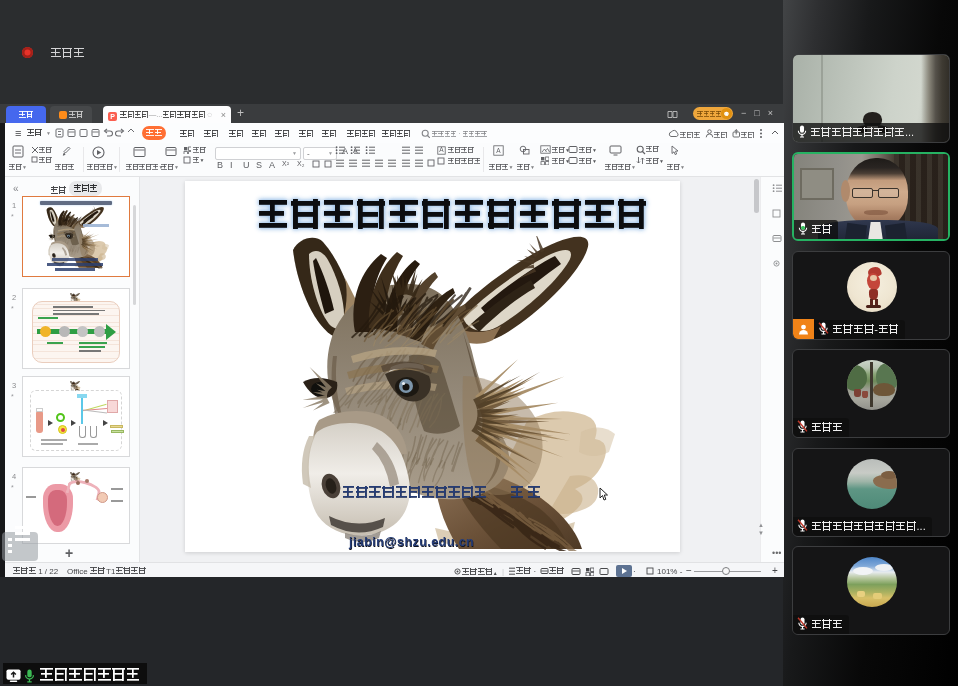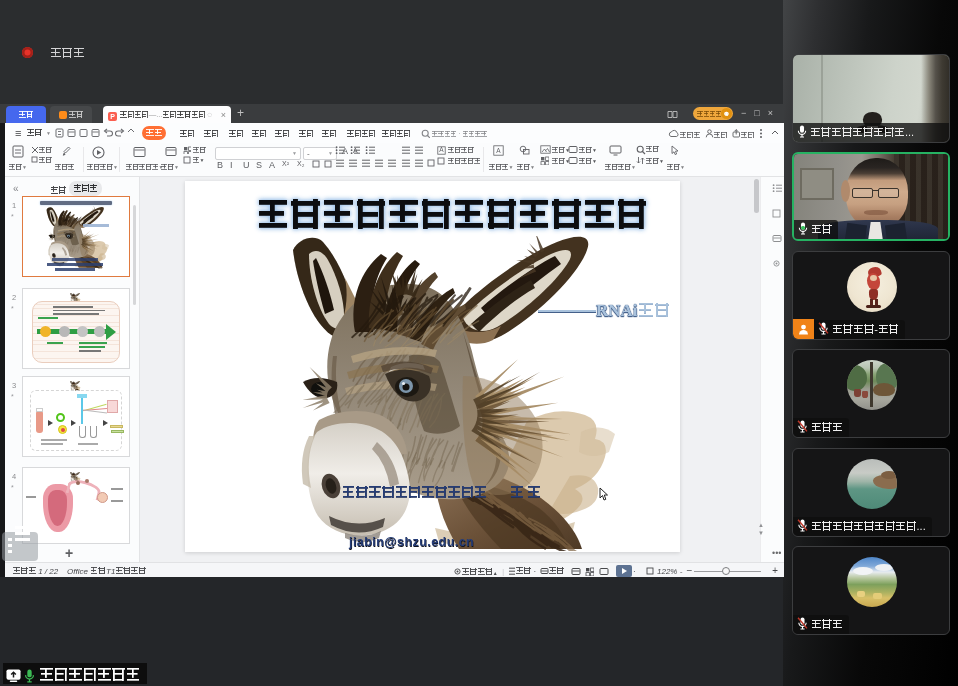--- a/index.html
+++ b/index.html
@@ -54,21 +54,21 @@
 .thumb.sel{border:1.5px solid #e07a3f;}
 .tnum{position:absolute;left:7px;font-size:7.5px;color:#8a8b8e}
 .tstar{position:absolute;left:6px;font-size:7px;color:#9a9b9e}
 #lscrollthumb{position:absolute;left:128px;top:28px;width:3px;height:100px;background:#d6d7d9;border-radius:2px}
 #listbtn{position:absolute;left:-3px;top:428px;width:36px;height:29px;background:rgba(150,155,160,.55);border-radius:4px;}
 #plusbtn{position:absolute;left:60px;top:441px;color:#5f6063;font-size:14px;font-weight:bold}
 #slide{position:absolute;left:180px;top:4px;width:495px;height:371px;background:#fff;box-shadow:0 1px 4px rgba(0,0,0,.15);overflow:hidden}
 #rscrollthumb{position:absolute;left:749px;top:2px;width:5px;height:34px;background:#c6c7ca;border-radius:3px}
 #rstrip{position:absolute;left:755px;top:0;width:24px;height:385px;background:#fbfcfd;border-left:1px solid #ececee}
 .rsico{position:absolute;left:11px;color:#8a8b8e;font-size:10px;opacity:.75}
-#statusbar{position:absolute;left:0;top:458px;width:779px;height:15px;background:#f5f6f8;border-top:1px solid #e1e2e4;font-style:italic;}
+#statusbar{position:absolute;left:0;top:458px;width:779px;height:15px;background:#f5f6f8;border-top:1px solid #e1e2e4;}
 .sbl{position:absolute;top:3.5px;color:#47484b;font-size:8px}
 #playbtn{position:absolute;left:611px;top:1.5px;width:16px;height:12px;background:#5d7292;border-radius:2px}
 #playbtn:after{content:"";position:absolute;left:6px;top:3px;border-left:5px solid #fff;border-top:3px solid transparent;border-bottom:3px solid transparent}
 #zoomline{position:absolute;left:689px;top:8px;width:67px;height:1px;background:#9b9c9f}
 #zoomknob{position:absolute;left:717px;top:4px;width:8px;height:8px;border-radius:50%;background:#f8f8f8;border:1px solid #7c7d80}
 #title{position:absolute;left:20px;top:14px;width:495px;text-align:center;color:#0c0d10;font-size:34px;font-weight:bold;letter-spacing:2.3px;filter:drop-shadow(0 0 2.5px #9cc0e8) drop-shadow(0 0 1.5px #b6d2ee)}
 #rnai{position:absolute;left:353px;top:120px;color:#a9c2dc;font-size:17px;font-weight:bold;font-family:"Liberation Serif",serif;text-shadow:0 0 1px #44608a,0 1px 1px #44608a;filter:drop-shadow(0 0 .6px #44608a)}
 #l1{position:absolute;left:157px;top:304px;color:#253c76;font-size:13.8px;font-weight:bold;filter:drop-shadow(.6px .6px 0 #10131c)}
 #l2{position:absolute;left:125px;top:331px;color:#253c76;font-size:12.5px;font-weight:bold;text-shadow:.5px .5px 0 #10131c}
 #l3{position:absolute;left:164px;top:354px;color:#253c76;font-size:12.5px;font-weight:bold;text-shadow:.5px .5px 0 #10131c;letter-spacing:.45px}
@@ -632,21 +632,20 @@
 <path fill="#9d9285" opacity=".8" d="M92,206 q18,16 22,42 l-9,3 q-4,-24 -18,-38 z"></path>
 <ellipse cx="46" cy="250" rx="9" ry="12.5" fill="#4a4038" transform="rotate(-18 46 250)"></ellipse>
               <ellipse cx="46" cy="250" rx="5" ry="8" fill="#262019" transform="rotate(-18 46 250)"></ellipse>
 <path fill="#56504a" d="M44,280 q28,14 56,2 l-2,9 q-26,12 -52,-2 z"></path>
 <path fill="#7b7268" opacity=".7" d="M60,297 q20,6 36,-2 l-2,7 q-16,8 -34,0 z"></path>
 <path fill="#c4baa9" opacity=".8" d="M30,200 q-10,22 -4,52 l-8,-4 q-4,-28 6,-48 z"></path>
 <path fill="#352715" opacity="0.9" d="M117.3,58.5 L106.3,35.0 L112.0,60.3 Z M119.0,58.3 L112.0,38.8 L113.9,59.5 Z M121.2,58.4 L117.6,37.2 L116.7,58.7 Z M123.4,58.6 L121.7,41.4 L118.3,58.4 Z M126.6,59.7 L131.2,31.3 L121.6,58.4 Z M127.0,59.9 L132.4,37.4 L123.3,58.7 Z M129.8,61.5 L137.5,42.9 L126.0,59.5 Z"></path>
 </g>
           </svg>
           <div id="title"><i class="z"></i><i class="z2"></i><i class="z"></i><i class="z2"></i><i class="z"></i><i class="z2"></i><i class="z"></i><i class="z2"></i><i class="z"></i><i class="z2"></i><i class="z"></i><i class="z2"></i></div>
-          <div id="rnai"><span style="display:inline-block;width:58px;height:2.5px;background:#a9c2dc;vertical-align:4px;box-shadow:0 1px 0 #44608a"></span>RNAi<i class="z"></i><i class="z2"></i></div>
           <div id="l1"><i class="z"></i><i class="z2"></i><i class="z"></i><i class="z2"></i><i class="z"></i><i class="z2"></i><i class="z"></i><i class="z2"></i><i class="z"></i><i class="z2"></i><i class="z"></i>&nbsp;&nbsp;&nbsp;&nbsp;&nbsp;&nbsp;<i class="z"></i>&nbsp;<i class="z"></i></div>
           <div id="l3">jiabin@shzu.edu.cn</div>
           <svg class="abs" style="left:414px;top:306px" width="10" height="15" viewBox="0 0 10 15">
             <path d="M1,1 L1,11 L3.5,8.5 L5,13 L6.8,12.3 L5.3,8 L8.5,8 Z" fill="#fff" stroke="#222" stroke-width="1"></path>
           </svg>
         </div>
 <div id="rscrollthumb"></div>
 <div id="rstrip">
 <span class="rsico" style="top:7px">
             <svg width="10" height="9" viewBox="0 0 10 9" style="display:block">
@@ -721,21 +720,21 @@
             <rect x="1" y="1.5" width="8" height="6" rx="1" fill="none" stroke="#47484b"></rect>
           </svg>
         </span>
 <div id="playbtn"></div>
 <span class="sbl" style="left:628px">·</span>
 <span class="sbl" style="left:641px;top:4px">
           <svg width="8" height="8" viewBox="0 0 8 8" style="display:block">
             <rect x="1" y="1" width="6" height="6" fill="none" stroke="#47484b" stroke-width=".9"></rect>
           </svg>
         </span>
-<span class="sbl" style="left:652px">122% -</span>
+<span class="sbl" style="left:652px">101% -</span>
 <span class="sbl" style="left:681px;font-size:10px;top:2px">−</span>
 <div id="zoomline"></div>
         <div id="zoomknob"></div>
 <span class="sbl" style="left:767px;font-size:10px;top:2px">+</span>
 </div>
 </div>
 <div id="share"><svg width="15" height="15" viewBox="0 0 16 16" style="vertical-align:-3px">
         <rect x="0.5" y="1.5" width="15" height="11" rx="2" fill="#fff"></rect>
         <path d="M8 10 L8 5 M5.5 7 L8 4.5 L10.5 7" stroke="#1a1a1a" stroke-width="1.6" fill="none"></path>
         <rect x="4" y="13.2" width="8" height="1.6" rx="0.8" fill="#fff"></rect>

